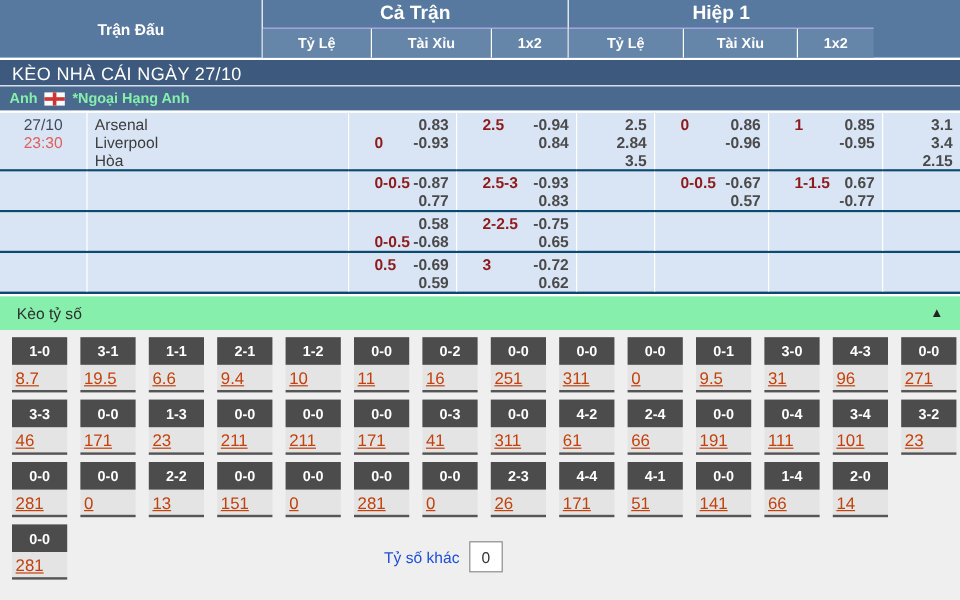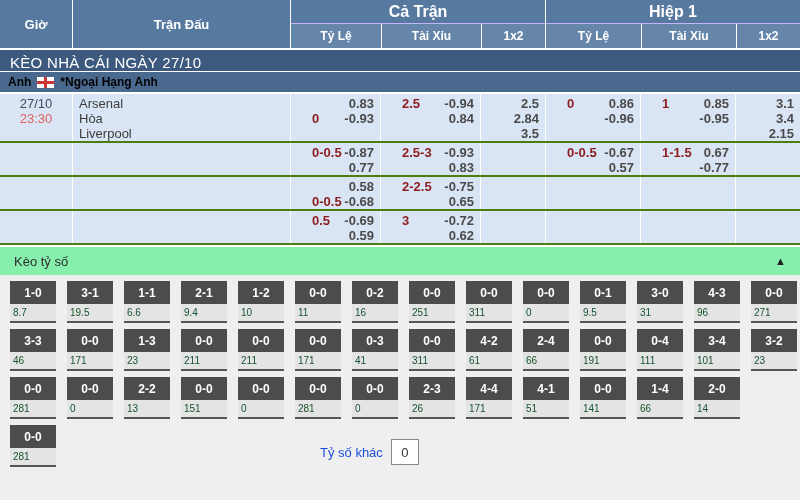--- a/index.html
+++ b/index.html
@@ -29,31 +29,31 @@
   .hsub>*:last-child{flex:1;}
 
   .cw0{width:72px;} .cw1{width:218px;} .cw2{width:90px;} .cw3{width:100px;}
   .cw4{width:65px;} .cw5{width:95px;} .cw6{width:95px;} .cw7{width:65px;}
   .gw{width:255px;}
 
   
   .daybar{height:21px;margin-top:2px;background:var(--day-bar-blue);color:#fff;
           display:flex;align-items:flex-end;padding-left:10px;font-size:15px;
           letter-spacing:.3px;}
-  .leaguebar{height:20px;margin-top:1px;background:var(--league-bar-blue);color:#000000;
+  .leaguebar{height:20px;margin-top:1px;background:var(--league-bar-blue);color:#86efac;
              display:flex;align-items:center;padding-left:8px;font-size:12px;
              font-weight:bold;}
   .flag{width:17px;height:11px;background:#fff;position:relative;
         display:inline-block;margin:0 6px;}
   .flag::before{content:'';position:absolute;left:0;right:0;top:4px;height:3px;background:#cf3434;}
   .flag::after{content:'';position:absolute;top:0;bottom:0;left:7px;width:3px;background:#cf3434;}
 
   
   #odds-rows{margin-top:2px;}
-  .orow{display:flex;background:var(--row-blue);border-bottom:2px solid #4d7c0f;
+  .orow{display:flex;background:var(--row-blue);border-bottom:2px solid #0c4a6e;
         min-height:32px;}
   .orow.first{min-height:48px;}
   .orow>*{border-left:1px solid #fff;}
   .orow>*:first-child{border-left:none;}
   .ocol{padding-top:2px;}
   .gio{text-align:center;font-size:13px;}
   .mdate{color:#3f4c5d;line-height:15px;}
   .mtime{color:var(--time-red);line-height:15px;}
   .teams{padding-left:6px;font-size:13px;color:#3c3c3c;}
   .team{line-height:15px;}
@@ -66,35 +66,32 @@
   .spanel{background:var(--section-gray);min-height:260px;}
   .sbar{height:28px;margin-top:2px;background:#86efac;display:flex;
         align-items:center;justify-content:space-between;padding:0 14px;
         font-size:13px;color:#2e2e2e;}
   .caret{font-size:11px;color:#222;cursor:pointer;line-height:1;}
   .sgrid{display:grid;grid-template-columns:repeat(14,46px);
          column-gap:11px;row-gap:6px;padding:6px 0 0 10px;}
   .sc{border-bottom:2px solid #555;background:#e4e4e4;cursor:pointer;}
   .sc .box{height:23px;background:var(--score-box-dark);color:#fff;font-weight:bold;
            font-size:12px;display:flex;align-items:center;justify-content:center;}
-  .sc .val{padding:3px 0 2px 3px;font-size:10px;color:#14532d;min-height:17px;}
+  .sc .val{padding:3px 0 2px 3px;font-size:14px;color:#c2410c;min-height:17px;text-decoration:underline;}
   .slast{display:flex;align-items:flex-start;padding:6px 0 0 10px;}
   .slast .sc{width:46px;}
   .other{display:flex;align-items:center;margin-left:264px;margin-top:14px;}
   .other .olabel{font-size:13px;color:#1d4ed8;margin-right:8px;}
   .other input{width:28px;height:26px;border:1px solid #8a8a8a;background:#fff;
                text-align:center;font-size:13px;color:#333;font-family:inherit;}
 </style>
 </head>
 <body>
 
 <div class="hdr">
-  <div class="hcell cw0">
-      <span>Giờ</span>
-    </div>
   <div class="hcell cw1">
       <span>Trận Đấu</span>
     </div>
   <div class="hgroup gw">
     <div class="htop">Cả Trận</div>
     <div class="hsub">
       <div class="cw2">Tỷ Lệ</div>
       <div class="cw3">Tài Xỉu</div>
       <div class="cw4">1x2</div>
     </div>
@@ -119,22 +116,22 @@
 </div>
 
 <div id="odds-rows">
     <div class="orow first">
       <div class="ocol cw0 gio">
         <div class="mdate">27/10</div>
         <div class="mtime">23:30</div>
       </div>
       <div class="ocol cw1 teams">
         <div class="team">Arsenal</div>
+        <div class="team">Liverpool</div>
         <div class="team">Hòa</div>
-        <div class="team">Liverpool</div>
       </div>
       <div class="ocol cell cw2">
         <div class="oline">
           <span class="hdp"></span>
           <span class="odd">0.83</span>
         </div>
         <div class="oline">
           <span class="hdp">0</span>
           <span class="odd">-0.93</span>
         </div>

